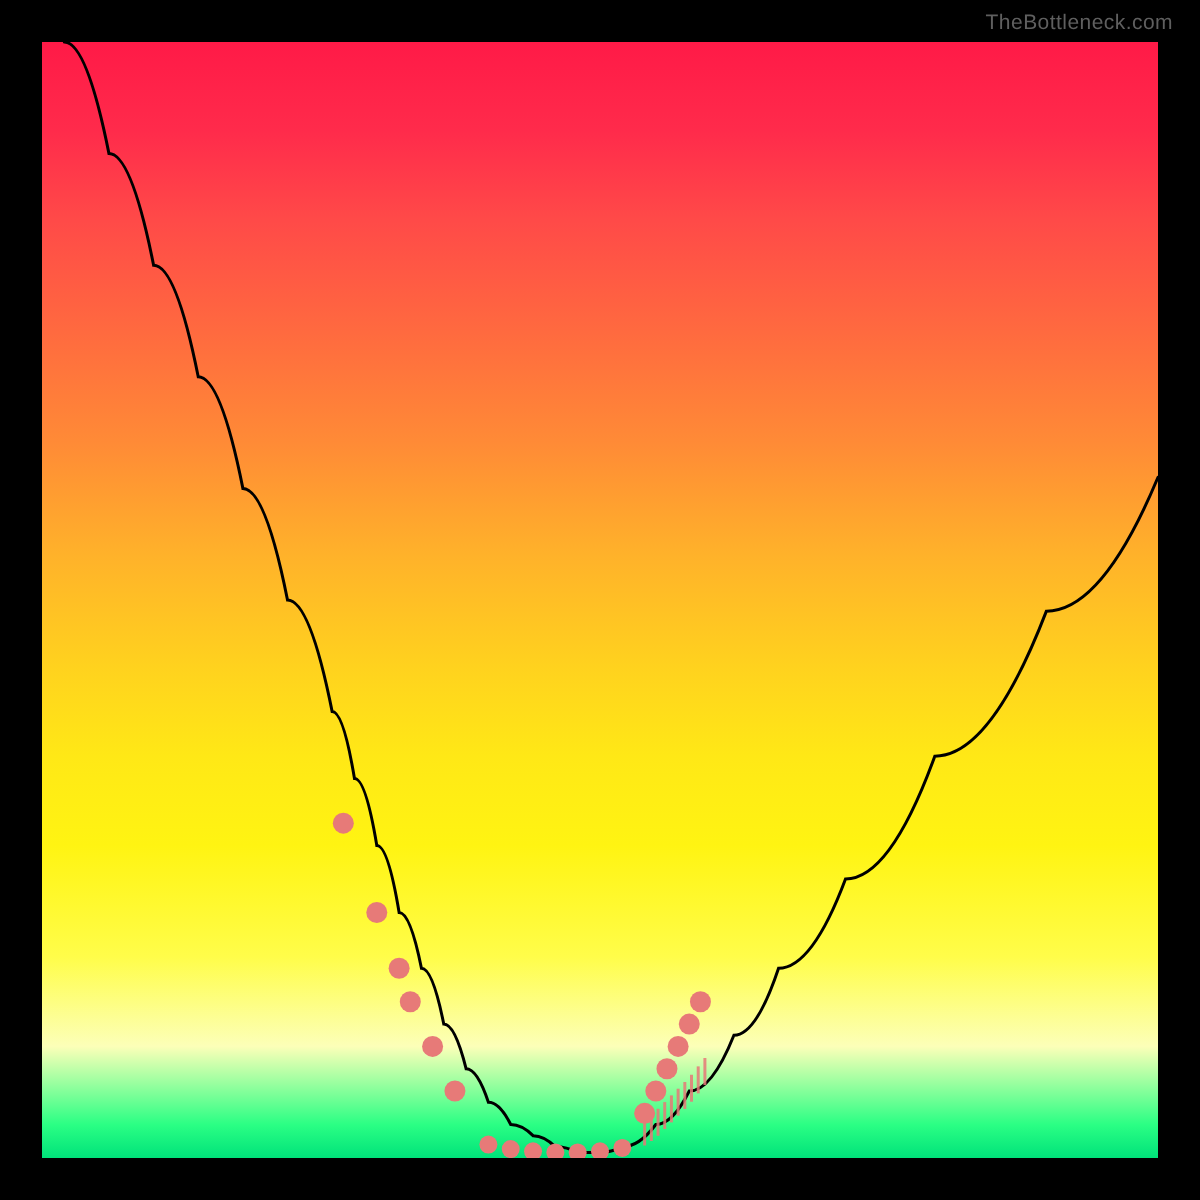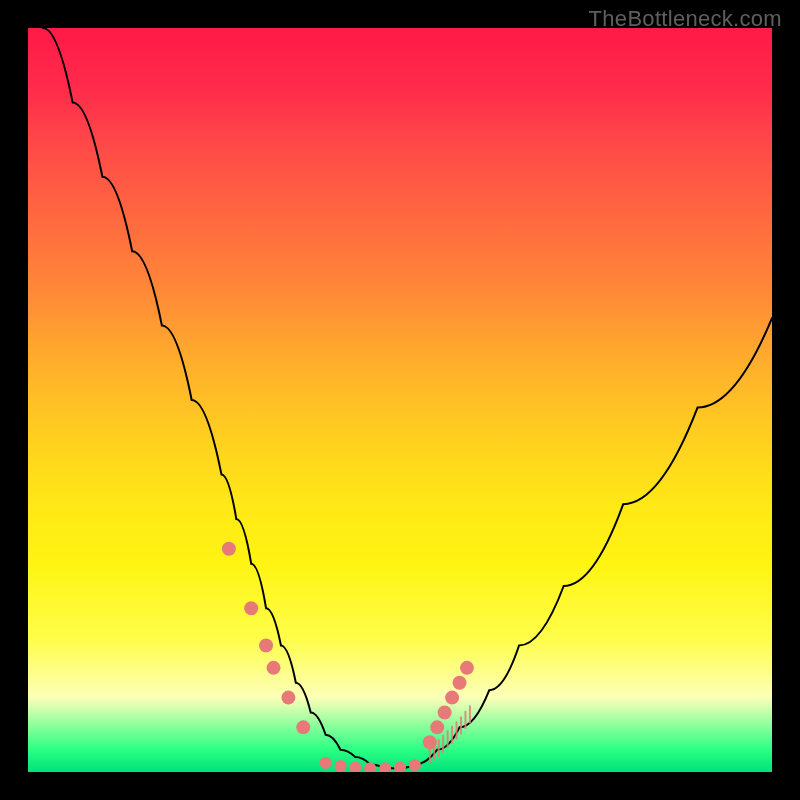--- a/index.html
+++ b/index.html
@@ -11,21 +11,21 @@
   #ff6a3f 26%,
   #ff8b36 36%,
   #ffb22a 46%,
   #ffd21e 56%,
   #ffe816 64%,
   #fff412 72%,
   #fffd4a 82%,
   #fcffb8 90%,
   #2bff84 97%,
   #00e27a 100%)}
-.attr{position:absolute;top:6px;right:18px;color:#5f5f5f;font-size:22px;font-weight:400;letter-spacing:.3px}
+.attr{position:absolute;top:6px;right:18px;color:#5f5f5f;font-size:14px;font-weight:400;letter-spacing:.3px}
 .overlay{position:absolute;inset:0}
 .curve{fill:none;stroke:#000;stroke-width:2;stroke-linecap:round}
 .dot{fill:#e77a78}
 .hatch{stroke:#e77a78;stroke-width:2;opacity:.85}
 </style>
 </head>
 <body>
 
 <div class="frame">
   <div class="gradient"></div>

